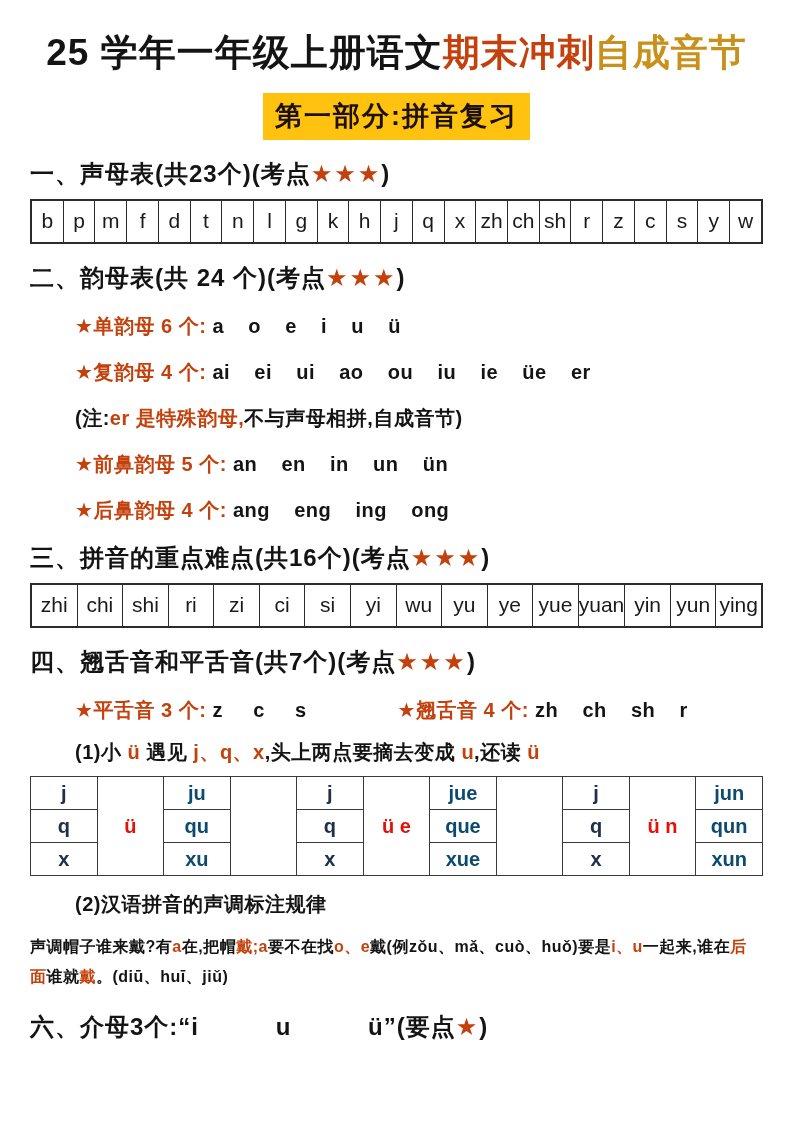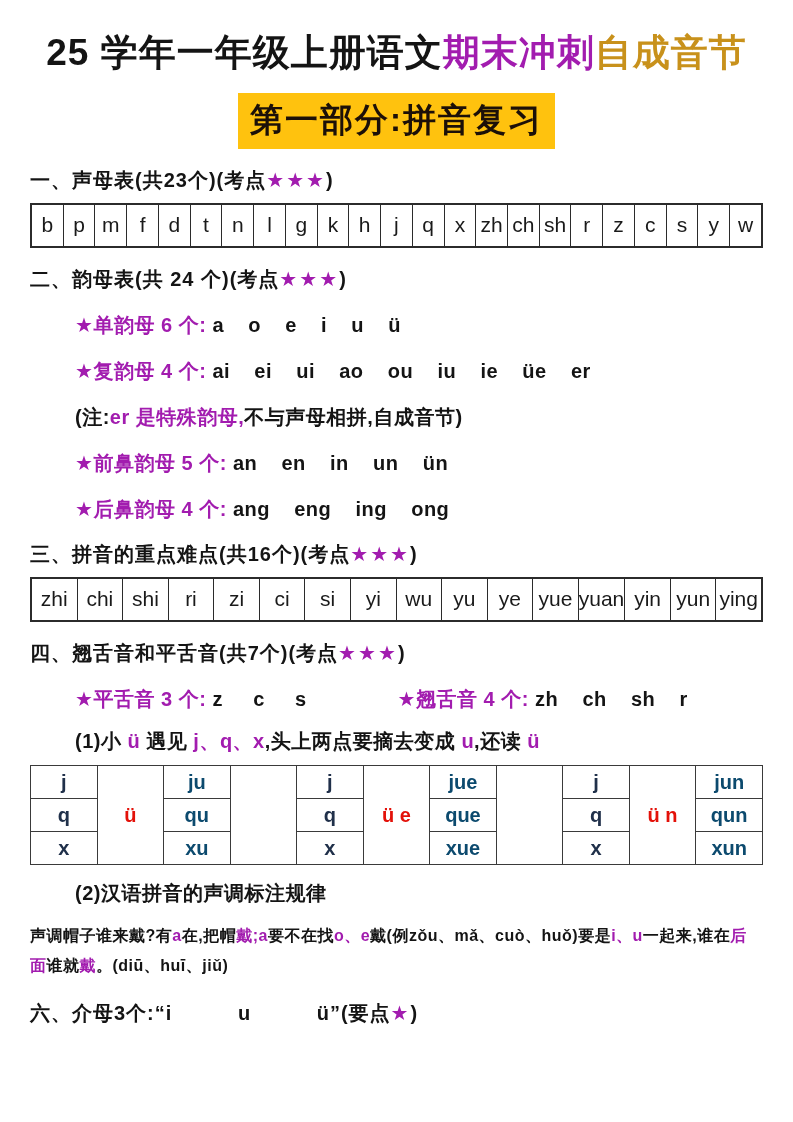--- a/index.html
+++ b/index.html
@@ -8,42 +8,42 @@
     position:relative;
     width:793px; height:1122px;
     margin:0 auto;
     background:#ffffff;
     font-family:"Liberation Sans","DejaVu Sans",sans-serif;
     color:#141414;
     padding:16px 30px 0 30px;
     overflow:hidden;
   }
   .seg-k { color:#141414; }
-  .seg-r { color:#a21caf; }
+  .seg-r { color:#c2410c; }
   .seg-g { color:#c8911b; }
   .doc-title {
     text-align:center;
     font-size:37px;
     font-weight:bold;
     letter-spacing:1px;
     margin-top:12px;
     white-space:pre-wrap;
   }
   .banner-wrap { text-align:center; margin-top:15px; }
   .banner {
     display:inline-block;
     background:#ffc20e;
     color:#1c1008;
-    font-size:33px;
+    font-size:27px;
     font-weight:bold;
     padding:5px 12px 6px 12px;
     letter-spacing:2px;
   }
   .sec-heading {
-    font-size:20px;
+    font-size:24px;
     font-weight:bold;
     margin-top:18px;
     white-space:pre-wrap;
     letter-spacing:1px;
   }
   .sec-heading .seg-r { letter-spacing:2px; }
   .strip {
     display:flex;
     border:2px solid #2b2b2b;
     margin-top:9px;

